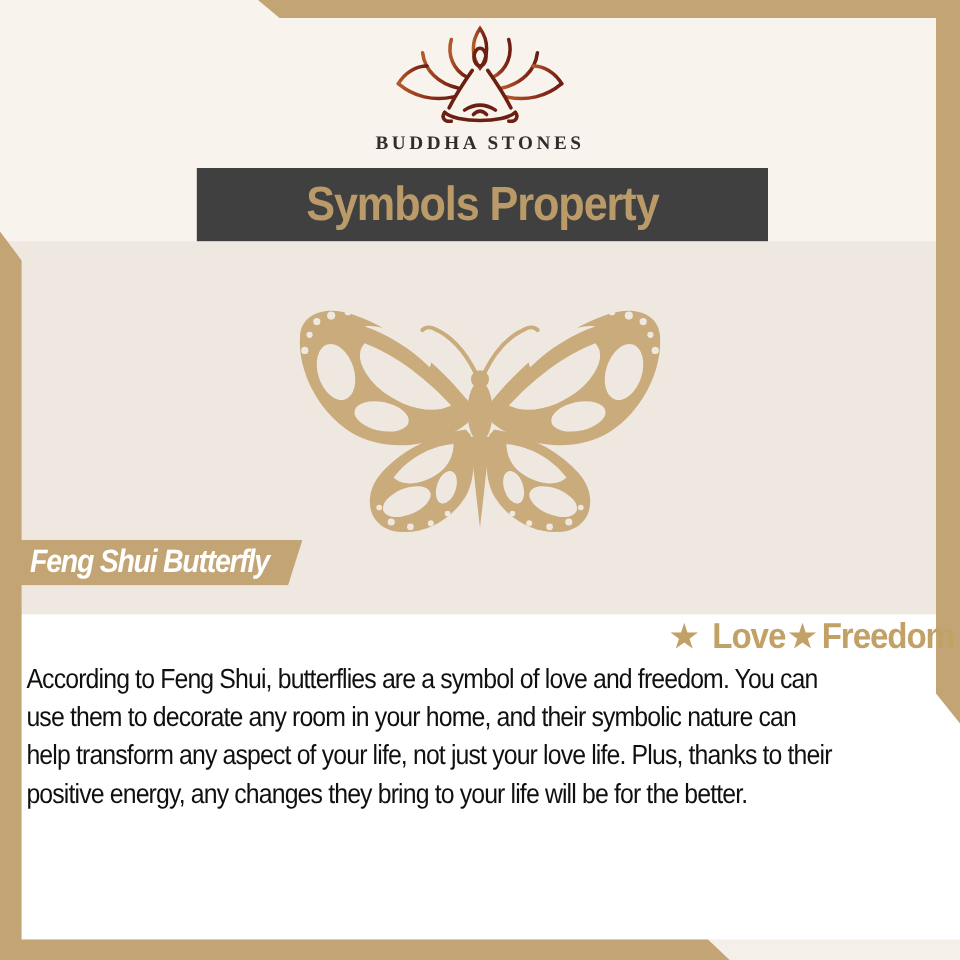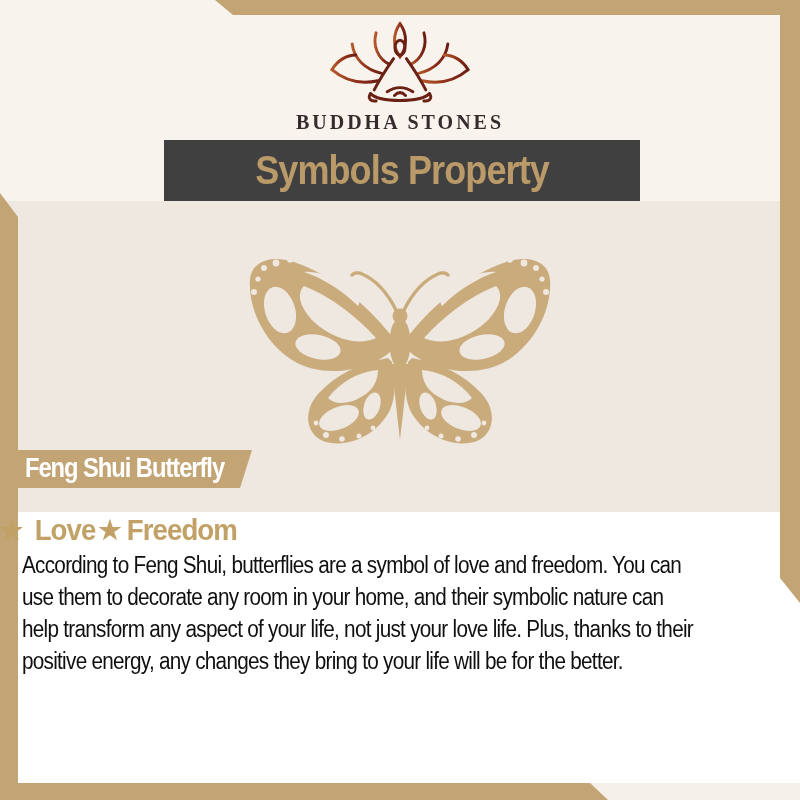--- a/index.html
+++ b/index.html
@@ -12,46 +12,47 @@
   .section-beige{position:absolute;left:0;top:201px;width:800px;height:311px;background:#efe8e1;}
   .section-white{position:absolute;left:0;top:512px;width:800px;height:271px;background:#ffffff;}
   .section-bottom-cream{position:absolute;left:0;top:783px;width:800px;height:17px;background:#f5efe9;}
   
   .accents{position:absolute;left:0;top:0;width:800px;height:800px;pointer-events:none;}
   .accents polygon{fill:#c3a474;}
   
   .logo{position:absolute;left:290px;top:20px;width:220px;height:92px;}
   .brand-name{
     position:absolute;left:0;top:111px;width:800px;text-align:center;
-    font-family:"Liberation Serif",serif;font-size:20px;font-weight:600;
+    font-family:"Liberation Serif",serif;font-size:16px;font-weight:600;
     letter-spacing:3px;color:#352a2c;
   }
   
   .title-band{position:absolute;left:164px;top:140px;width:476px;height:61px;background:#404040;}
   .title-band h1{
     margin:0;text-align:center;line-height:61px;font-size:40px;font-weight:bold;
     letter-spacing:-1px;color:#ba9a68;transform:scaleX(0.9);transform-origin:center;
     font-family:"Liberation Sans",sans-serif;
   }
   
   .butterfly{position:absolute;left:238px;top:246px;width:324px;height:208px;}
   
   .banner{
     position:absolute;left:0;top:450px;width:260px;height:38px;background:#c3a474;
     clip-path:polygon(0 0,252px 0,240px 38px,0 38px);
+    font-style:italic;
   }
   .banner span{
     display:inline-block;margin-left:25px;line-height:37px;white-space:nowrap;
     font-size:27px;font-weight:bold;letter-spacing:-1.2px;color:#ffffff;
     transform:scaleX(0.88);transform-origin:left center;
   }
   
   .traits{
     position:absolute;left:0;top:511px;width:800px;height:38px;line-height:38px;
-    text-align:left;color:#c2a166;font-weight:bold;white-space:nowrap;
+    text-align:right;color:#c2a166;font-weight:bold;white-space:nowrap;
   }
   .traits .word{font-size:30px;letter-spacing:-1px;display:inline-block;transform:scaleX(0.92);}
   .traits .star{font-size:26px;display:inline-block;vertical-align:1px;}
   .traits .star.first{margin-right:9px;}
   
   .description{
     position:absolute;left:22px;top:549px;width:870px;
     transform:scaleX(0.9);transform-origin:left top;
     color:#101010;
   }

